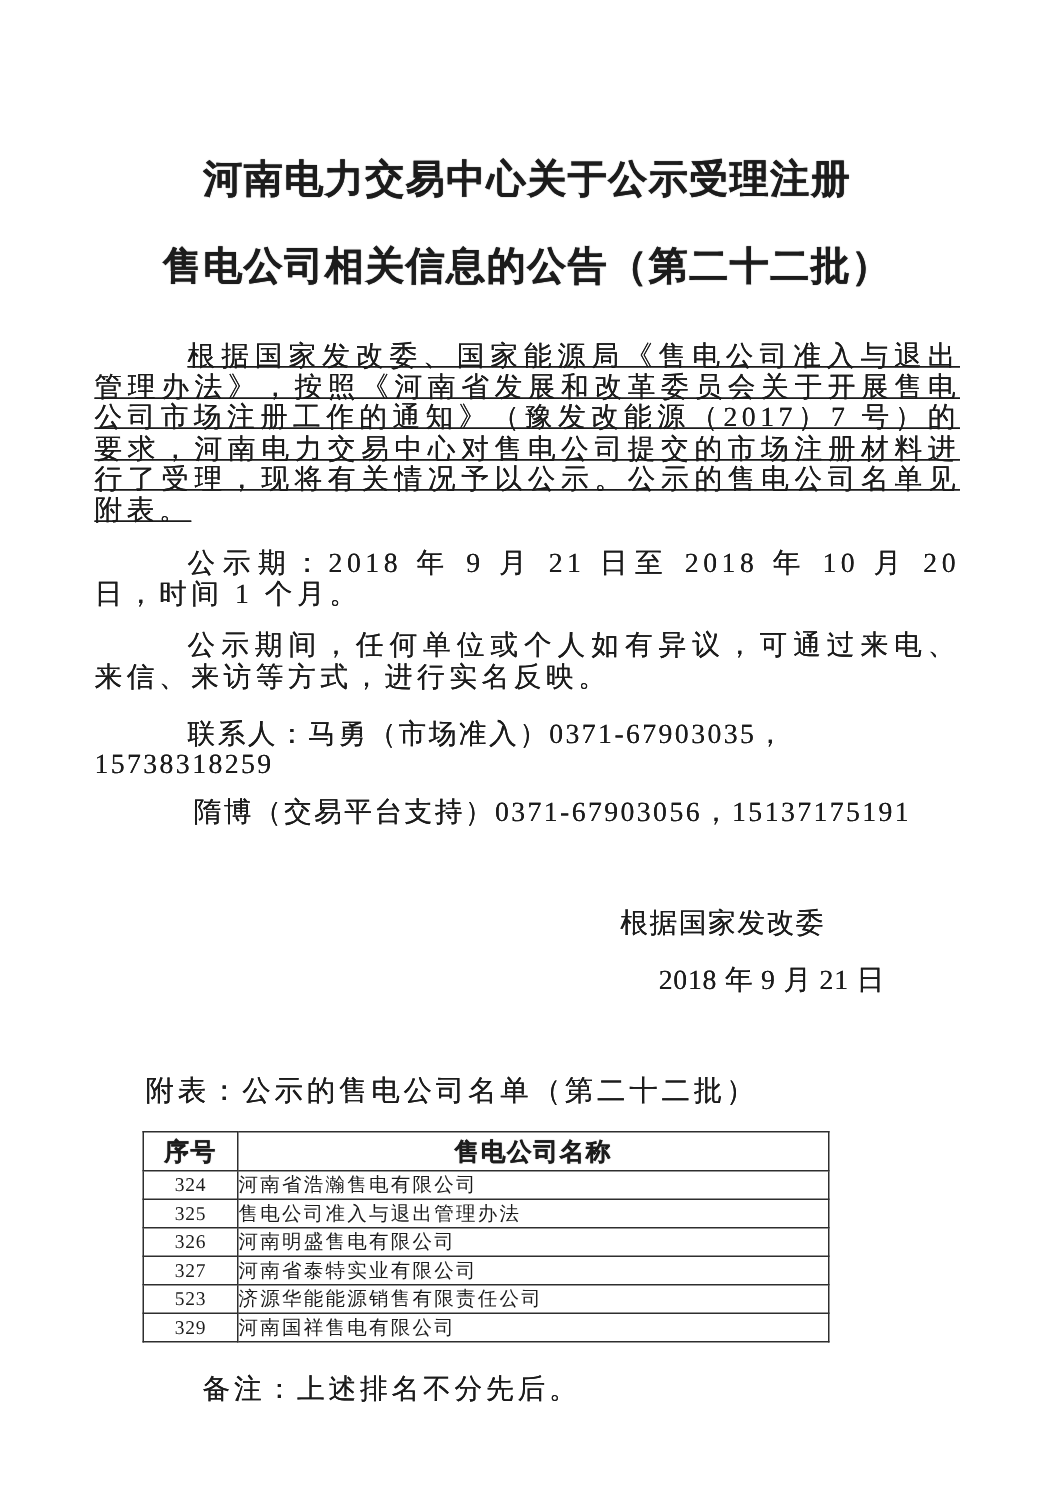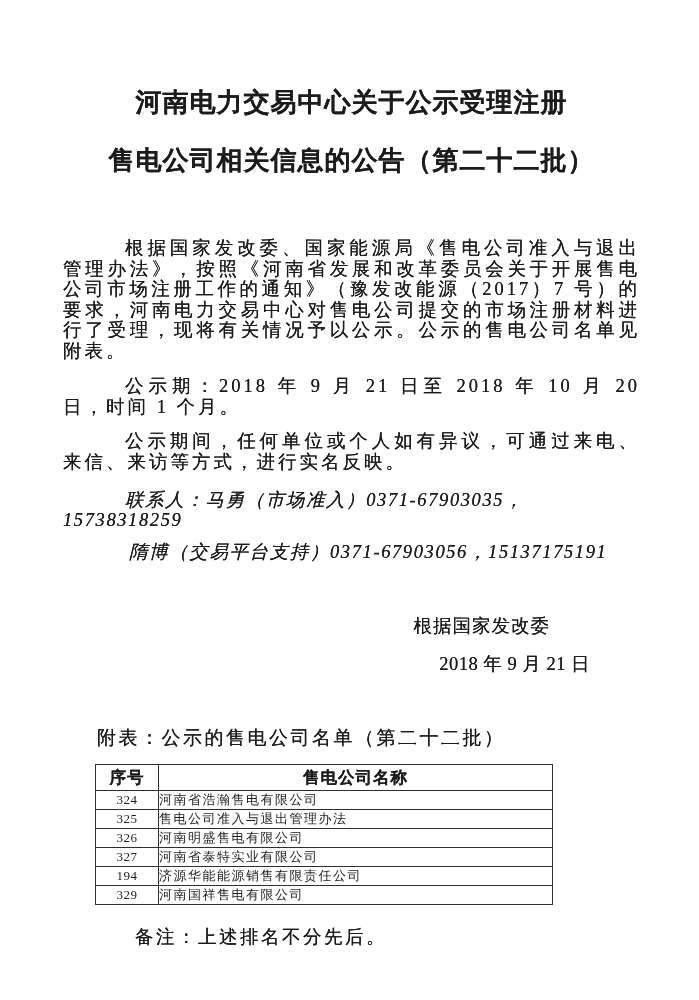--- a/index.html
+++ b/index.html
@@ -7,21 +7,21 @@
     padding: 0;
     background: #ffffff;
   }
   .page {
     position: relative;
     width: 699px;
     height: 988px;
     margin: 0 auto;
     background: #ffffff;
     box-sizing: border-box;
-    padding: 0 59px 0 63px;
+    padding: 17px 59px 0 63px;
     overflow: hidden;
     font-family: "Liberation Serif", "DejaVu Serif", serif;
     color: #1c1c1c;
   }
   .title {
     margin: 0;
     font-size: 26px;
     font-weight: bold;
     line-height: 30px;
     text-align: center;
@@ -33,32 +33,31 @@
 
   .para {
     margin: 0;
     font-size: 18.5px;
     line-height: 20.5px;
     letter-spacing: 3px;
     text-align: justify;
     text-indent: 62px;
     text-shadow: 0 0 0.4px #1c1c1c;
   }
-  .para-1 { margin-top: 62px; }
+  .para-1 { margin-top: 35px; text-decoration: underline; }
   .para-2 { margin-top: 15px; }
   .para-3 { margin-top: 14px; }
 
   .contact {
     margin: 0;
     font-size: 18.5px;
     line-height: 20px;
     letter-spacing: 1.6px;
     text-indent: 62px;
     text-shadow: 0 0 0.4px #1c1c1c;
-    font-style: italic;
   }
   .contact-1 { margin-top: 18px; }
   .contact-2 { margin-top: 12px; text-indent: 66px; }
 
   .signature {
     margin: 54px 0 0 0;
     font-size: 18.5px;
     letter-spacing: 1px;
     line-height: 21px;
     text-align: right;
@@ -168,21 +167,21 @@
       </tr>
       <tr>
         <td class="cell-no">326</td>
         <td class="cell-name">河南明盛售电有限公司</td>
       </tr>
       <tr>
         <td class="cell-no">327</td>
         <td class="cell-name">河南省泰特实业有限公司</td>
       </tr>
       <tr>
-        <td class="cell-no">194</td>
+        <td class="cell-no">523</td>
         <td class="cell-name">济源华能能源销售有限责任公司</td>
       </tr>
       <tr>
         <td class="cell-no">329</td>
         <td class="cell-name">河南国祥售电有限公司</td>
       </tr>
     </tbody>
   </table>
 
   <p class="note">备注：上述排名不分先后。</p>

